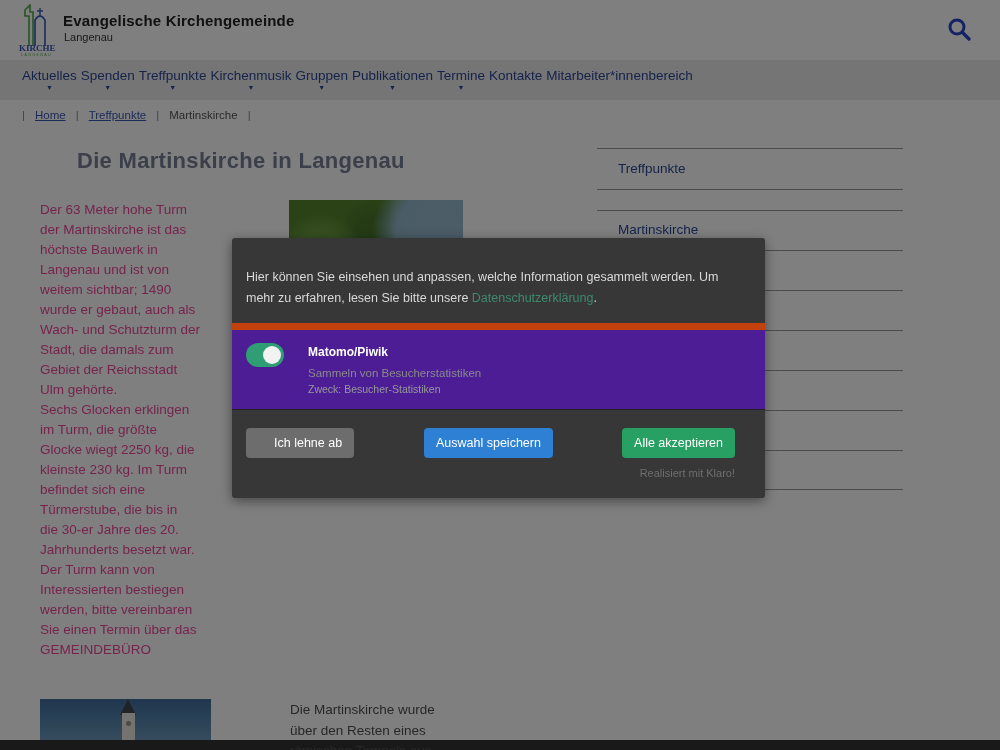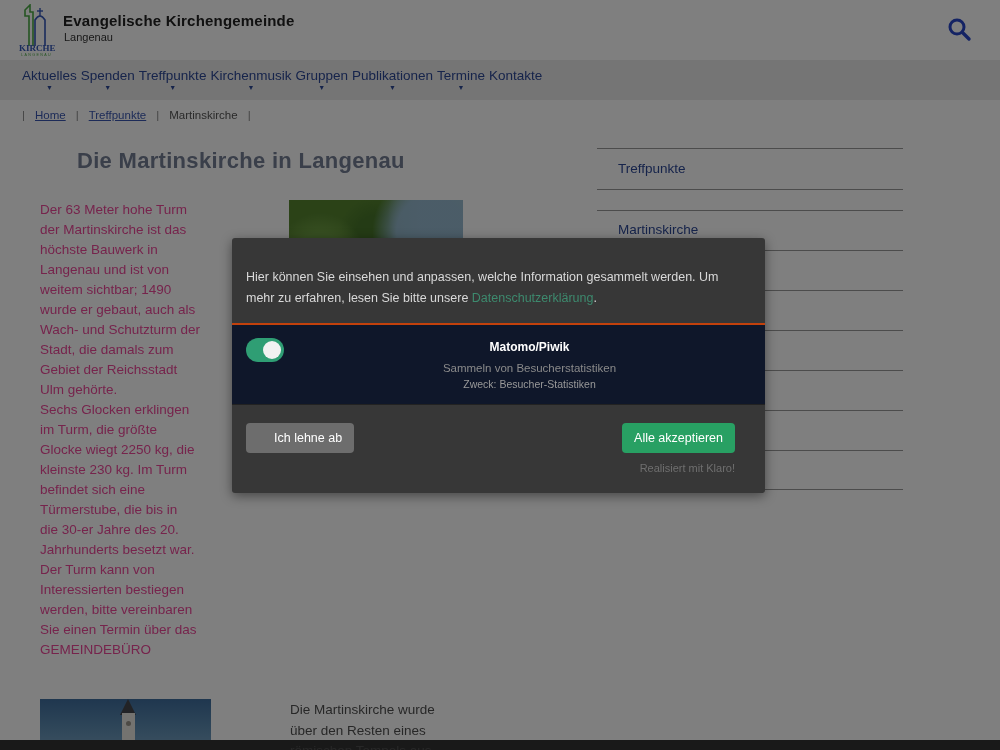--- a/index.html
+++ b/index.html
@@ -68,21 +68,21 @@
   .footer-bar { position:absolute; left:0; top:740px; width:1000px; height:10px; background:#333; z-index:2; }
 
   
   .backdrop { position:absolute; inset:0; background:rgba(0,0,0,0.5); z-index:50; }
 
   .consent-modal { position:absolute; left:232px; top:238px; width:533px; z-index:60; background:#373737; border-radius:3px; box-shadow:0 3px 12px rgba(0,0,0,.45); color:#fff; }
   .cm-header { padding:18px 22px 14px 14px; }
   .cm-title { font-size:23px; font-weight:700; color:#fff; letter-spacing:.2px; }
   .cm-desc { margin-top:11px; font-size:12.5px; line-height:21px; color:#d9d9d9; }
   .cm-privacy-link { color:#3d8a6e; cursor:pointer; }
-  .cm-services { background:#0f172a; border-top:2px solid #c2410c; border-bottom:1px solid #222; padding:13px 14px 14px 14px; min-height:77px;text-align:center; }
+  .cm-services { background:#4c1d95; border-top:7px solid #c2410c; border-bottom:1px solid #222; padding:13px 14px 14px 14px; min-height:77px; }
   .toggle { float:left; width:38px; height:24px; border-radius:12px; background:#2f9e74; position:relative; cursor:pointer; }
   .toggle-knob { position:absolute; right:3px; top:3px; width:18px; height:18px; border-radius:50%; background:#f2f2f2; }
   .service-info { margin-left:62px; }
   .service-name { font-size:12px; font-weight:700; color:#fff; padding-top:2px; }
   .service-desc { margin-top:8px; font-size:11.5px; color:#8a8a8a; }
   .service-purpose { margin-top:4px; font-size:10.5px; color:#999; }
   .cm-footer { position:relative; height:88px; }
   .cm-btn { position:absolute; top:18px; height:30px; padding:0 12px; border:none; border-radius:4px; color:#fff; font-size:12.5px; font-family:"Liberation Sans",sans-serif; cursor:pointer; }
   .btn-decline { left:14px; background:#6d6d6d;padding-left:28px; }
   .btn-save { left:192px; background:#2d80d3; }
@@ -114,20 +114,21 @@
   <nav class="main-nav">
     <ul class="nav-list">
       <li class="nav-item"><span>Aktuelles</span><span class="arrow">▼</span></li>
       <li class="nav-item"><span>Spenden</span><span class="arrow">▼</span></li>
       <li class="nav-item"><span>Treffpunkte</span><span class="arrow">▼</span></li>
       <li class="nav-item"><span>Kirchenmusik</span><span class="arrow">▼</span></li>
       <li class="nav-item"><span>Gruppen</span><span class="arrow">▼</span></li>
       <li class="nav-item"><span>Publikationen</span><span class="arrow">▼</span></li>
       <li class="nav-item"><span>Termine</span><span class="arrow">▼</span></li>
       <li class="nav-item"><span>Kontakte</span><span class="arrow none">▼</span></li>
+      <li class="nav-item"><span>Mitarbeiter*innenbereich</span><span class="arrow none">▼</span></li>
     </ul>
   </nav>
 
   <div class="breadcrumb">
     <span class="crumb-sep">|</span><a class="crumb-link">Home</a><span class="crumb-sep">|</span><a class="crumb-link">Treffpunkte</a><span class="crumb-sep">|</span><span class="crumb-current">Martinskirche</span><span class="crumb-sep">|</span>
   </div>
 
   <h1 class="page-title">Die Martinskirche in Langenau</h1>
 
   <div class="article-text">Der 63 Meter hohe Turm
@@ -197,16 +198,17 @@
       <div class="toggle-knob"></div>
     </div>
     <div class="service-info">
       <div class="service-name">Matomo/Piwik</div>
       <div class="service-desc">Sammeln von Besucherstatistiken</div>
       <div class="service-purpose">Zweck: Besucher-Statistiken</div>
     </div>
   </div>
   <div class="cm-footer">
     <button class="cm-btn btn-decline">Ich lehne ab</button>
+    <button class="cm-btn btn-save">Auswahl speichern</button>
     <button class="cm-btn btn-accept">Alle akzeptieren</button>
     <div class="cm-powered">Realisiert mit Klaro!</div>
   </div>
 </div>
 
 </body></html>

